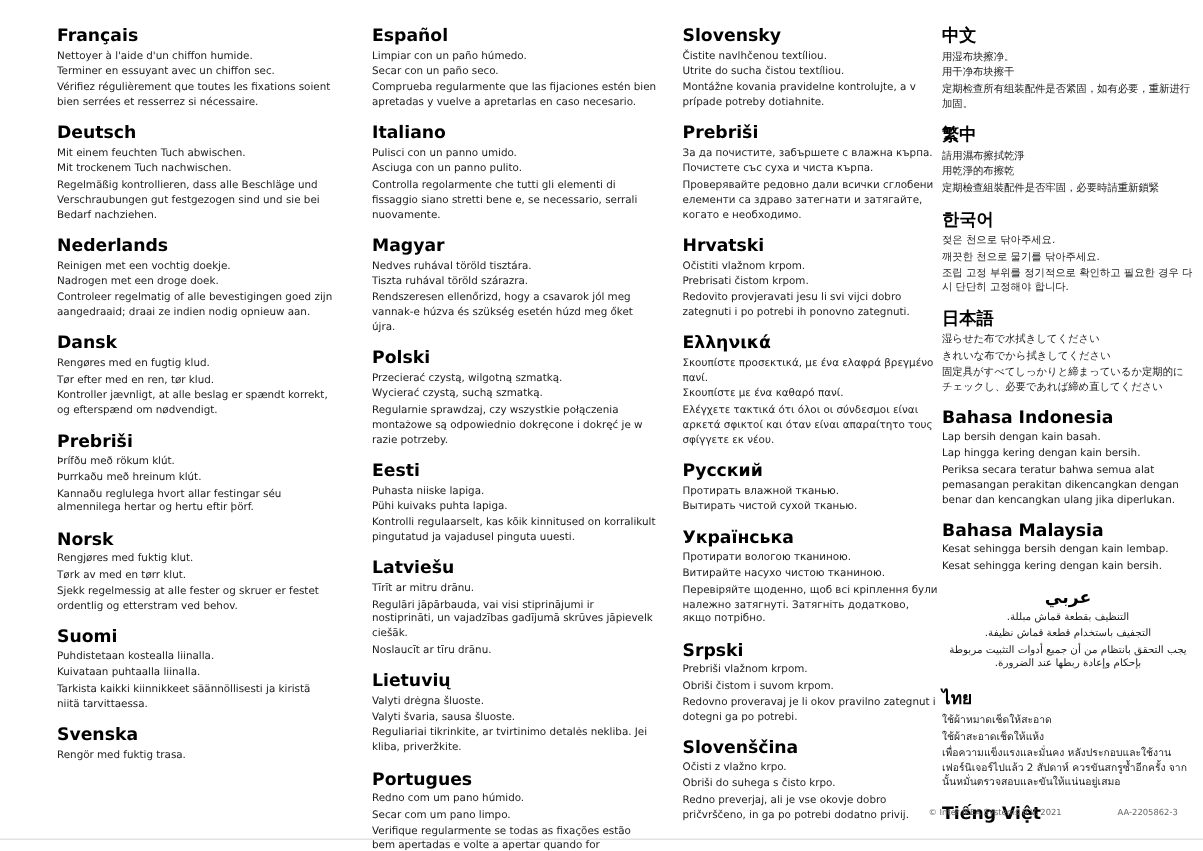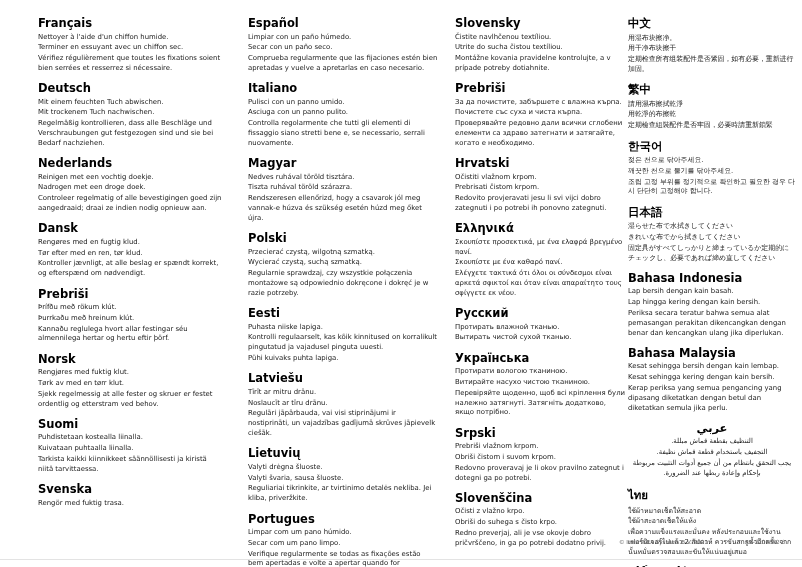--- a/index.html
+++ b/index.html
@@ -103,38 +103,38 @@
     </section>
     <section class="lang-section">
       <h3 class="lang-heading">Polski</h3>
       <p class="line">Przecierać czystą, wilgotną szmatką.</p>
       <p class="line">Wycierać czystą, suchą szmatką.</p>
       <p class="line">Regularnie sprawdzaj, czy wszystkie połączenia montażowe są odpowiednio dokręcone i dokręć je w razie potrzeby.</p>
     </section>
     <section class="lang-section">
       <h3 class="lang-heading">Eesti</h3>
       <p class="line">Puhasta niiske lapiga.</p>
+      <p class="line">Pühi kuivaks puhta lapiga.</p>
       <p class="line">Kontrolli regulaarselt, kas kõik kinnitused on korralikult pingutatud ja vajadusel pinguta uuesti.</p>
-      <p class="line">Pühi kuivaks puhta lapiga.</p>
     </section>
     <section class="lang-section">
       <h3 class="lang-heading">Latviešu</h3>
       <p class="line">Tīrīt ar mitru drānu.</p>
+      <p class="line">Regulāri jāpārbauda, vai visi stiprinājumi ir nostiprināti, un vajadzības gadījumā skrūves jāpievelk ciešāk.</p>
       <p class="line">Noslaucīt ar tīru drānu.</p>
-      <p class="line">Regulāri jāpārbauda, vai visi stiprinājumi ir nostiprināti, un vajadzības gadījumā skrūves jāpievelk ciešāk.</p>
     </section>
     <section class="lang-section">
       <h3 class="lang-heading">Lietuvių</h3>
       <p class="line">Valyti drėgna šluoste.</p>
       <p class="line">Valyti švaria, sausa šluoste.</p>
       <p class="line">Reguliariai tikrinkite, ar tvirtinimo detalės nekliba. Jei kliba, priveržkite.</p>
     </section>
     <section class="lang-section">
       <h3 class="lang-heading">Portugues</h3>
-      <p class="line">Limpar com um pano húmido.</p>
+      <p class="line">Redno com um pano húmido.</p>
       <p class="line">Secar com um pano limpo.</p>
       <p class="line">Verifique regularmente se todas as fixações estão bem apertadas e volte a apertar quando for necessário.</p>
     </section>
   </div>
 <div class="col" id="col3">
     <section class="lang-section">
       <h3 class="lang-heading">Slovensky</h3>
       <p class="line">Čistite navlhčenou textíliou.</p>
       <p class="line">Utrite do sucha čistou textíliou.</p>
       <p class="line">Montážne kovania pravidelne kontrolujte, a v prípade potreby dotiahnite.</p>
@@ -209,21 +209,20 @@
     <section class="lang-section">
       <h3 class="lang-heading">Bahasa Indonesia</h3>
       <p class="line">Lap bersih dengan kain basah.</p>
       <p class="line">Lap hingga kering dengan kain bersih.</p>
       <p class="line">Periksa secara teratur bahwa semua alat pemasangan perakitan dikencangkan dengan benar dan kencangkan ulang jika diperlukan.</p>
     </section>
     <section class="lang-section">
       <h3 class="lang-heading">Bahasa Malaysia</h3>
       <p class="line">Kesat sehingga bersih dengan kain lembap.</p>
       <p class="line">Kesat sehingga kering dengan kain bersih.</p>
-      <p class="line">Kerap periksa yang semua pengancing yang dipasang diketatkan dengan betul dan diketatkan semula jika perlu.</p>
     </section>
     <section class="lang-section" dir="rtl">
       <h3 class="lang-heading">عربي</h3>
       <p class="line">التنظيف بقطعة قماش مبللة.</p>
       <p class="line">التجفيف باستخدام قطعة قماش نظيفة.</p>
       <p class="line">يجب التحقق بانتظام من أن جميع أدوات التثبيت مربوطة بإحكام وإعادة ربطها عند الضرورة.</p>
     </section>
     <section class="lang-section">
       <h3 class="lang-heading">ไทย</h3>
       <p class="line">ใช้ผ้าหมาดเช็ดให้สะอาด</p>

